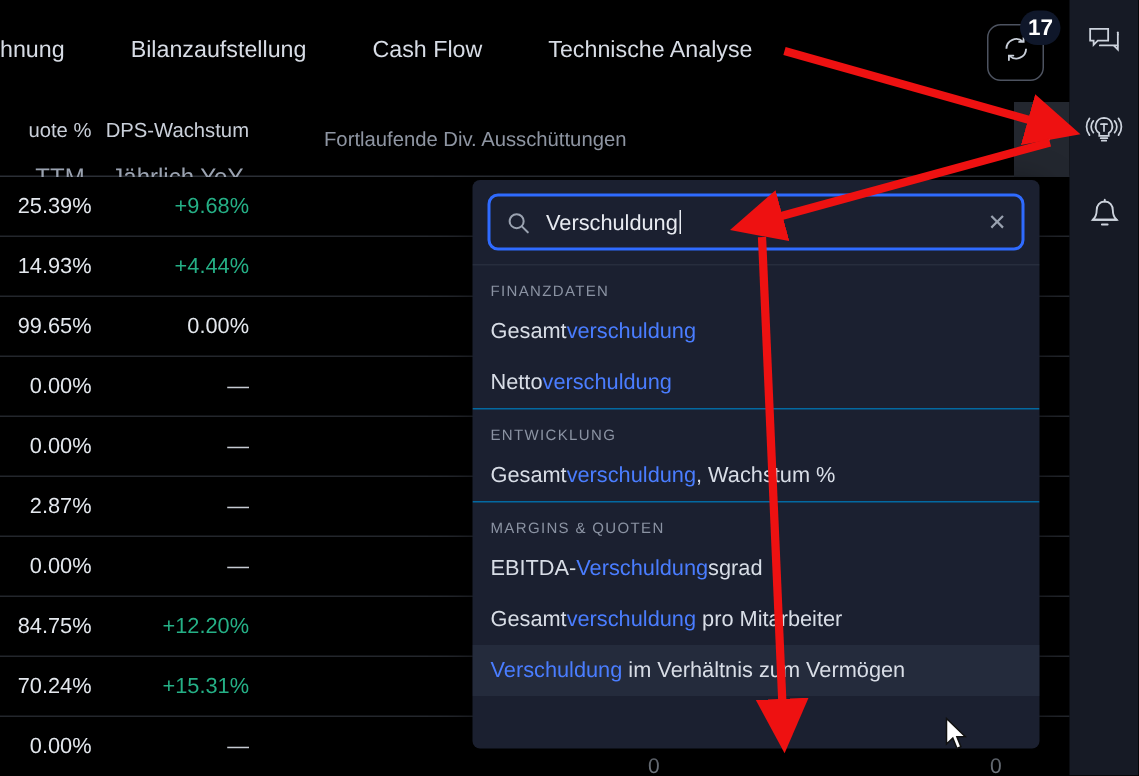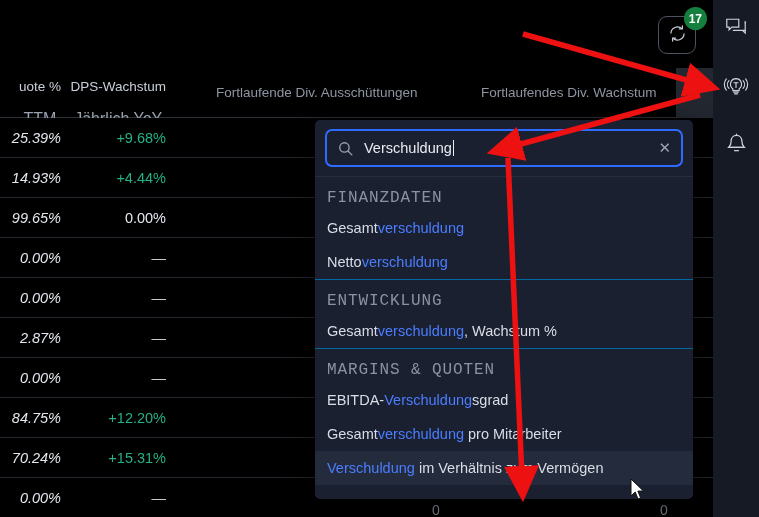--- a/index.html
+++ b/index.html
@@ -28,22 +28,22 @@
   
   .refresh-wrap { position: absolute; left: 658px; top: 16px; width: 40px; height: 40px; }
   .refresh-btn {
     width: 38px; height: 38px; border: 1px solid #4d5360; border-radius: 9px;
     background: transparent; display: flex; align-items: center; justify-content: center;
     cursor: pointer;
   }
   .badge {
     position: absolute; right: -9px; top: -9px;
     min-width: 23px; height: 23px; border-radius: 12px;
-    background: #15803d; color: #ffffff;
-    font-size: 12px; font-weight: 700;
+    background: #0f172a; color: #ffffff;
+    font-size: 15px; font-weight: 700;
     display: flex; align-items: center; justify-content: center;
     padding: 0 5px;
   }
 
   
   .colheader {
     position: absolute; left: 0; top: 68px; width: 713px; height: 50px;
     background: #000000; border-bottom: 1px solid #2b2f36;
   }
   .ch { position: absolute; text-align: center; }
@@ -56,21 +56,21 @@
     color: #cfd5df; font-size: 22px; cursor: pointer; font-weight: 300;
   }
 
   
   .table { position: absolute; left: 0; top: 118px; width: 713px; height: 399px; background: #000; }
   .row {
     position: relative; height: 40px; border-bottom: 1px solid #23262c;
     display: flex; align-items: center;
   }
   .cell { position: absolute; font-size: 14.5px; text-align: right; white-space: nowrap; }
-  .c-quote { right: 652px; color: #e4e8ee; font-style: italic; }
+  .c-quote { right: 652px; color: #e4e8ee; }
   .c-dps   { right: 547px; }
   .pos { color: #25b086; }
   .neu { color: #e4e8ee; }
   .dash { color: #c5cad2; }
 
   
   .rail {
     position: absolute; left: 713px; top: 0; width: 46px; height: 517px;
     background: #161a25;
     display: flex; flex-direction: column; align-items: center; padding-top: 8px; gap: 14px;
@@ -100,22 +100,22 @@
   .caret {
     display:inline-block; width: 1px; height: 16px; background: #e8ebf1;
     vertical-align: -3px; margin-left: 1px;
   }
   .clear-x { color: #9aa2b0; font-size: 15px; cursor: pointer; padding-left: 8px; }
 
   .results { }
   .group { border-top: 1px solid #0369a1; }
   .group:first-child { border-top: 1px solid #272d3d; }
   .group-title {
-    color: #8b93a3; font-size: 16px; letter-spacing: .9px;
-    padding: 12px 12px 4px 12px; text-transform: uppercase; font-family: Liberation Mono, monospace;
+    color: #8b93a3; font-size: 10px; letter-spacing: .9px;
+    padding: 12px 12px 4px 12px; text-transform: uppercase;
   }
   .opt {
     color: #d8dde6; font-size: 14.5px; padding: 9px 12px; cursor: pointer; white-space: nowrap;
   }
   .opt.hover { background: #242b3c; }
   .hl { color: #4a7dff; }
 
   
   .bg-zero { position: absolute; color: #7e858f; font-size: 14px; }
 
@@ -123,20 +123,28 @@
   .anno { position: absolute; left: 0; top: 0; width: 759px; height: 517px; pointer-events: none; }
 
   
   .cursor { position: absolute; left: 630px; top: 478px; width: 16px; height: 24px; }
 </style>
 </head>
 <body>
 
 <div id="root">
 
+  <div class="topnav">
+    <div class="nav-items">
+      <div class="nav-item">hnung</div>
+      <div class="nav-item">Bilanzaufstellung</div>
+      <div class="nav-item">Cash Flow</div>
+      <div class="nav-item">Technische Analyse</div>
+    </div>
+  </div>
 
   <div class="refresh-wrap">
     <div class="refresh-btn">
       <span>
         <svg width="21" height="21" viewBox="0 0 24 24" fill="none" stroke="#c8ced8" stroke-width="1.4">
           <path d="M4.5 12a7.5 7.5 0 0 1 12.6-5.4"></path>
           <path d="M19.5 12a7.5 7.5 0 0 1-12.6 5.4"></path>
           <path d="M17.6 3.4v3.4h-3.4" stroke-linecap="round"></path>
           <path d="M6.4 20.6v-3.4h3.4" stroke-linecap="round"></path>
         </svg>
@@ -149,23 +157,20 @@
     <div class="ch" style="right:652px; top:11px;">
       <div class="t1">uote %</div>
       <div class="t2">TTM</div>
     </div>
     <div class="ch" style="right:547px; top:11px;">
       <div class="t1">DPS-Wachstum</div>
       <div class="t2">Jährlich YoY</div>
     </div>
     <div class="ch" style="left:216px; top:17px; text-align:left;">
       <div class="t1" style="color:#8e95a2;">Fortlaufende Div. Ausschüttungen</div>
-    </div>
-    <div class="ch" style="left:481px; top:17px; text-align:left;">
-      <div class="t1" style="color:#8e95a2;">Fortlaufendes Div. Wachstum</div>
     </div>
   </div>
 
   <div class="plus-cell">+</div>
 
   <div class="table" id="table-body">
       <div class="row">
         <div class="cell c-quote">25.39%</div>
         <div class="cell c-dps pos">+9.68%</div>
       </div>

